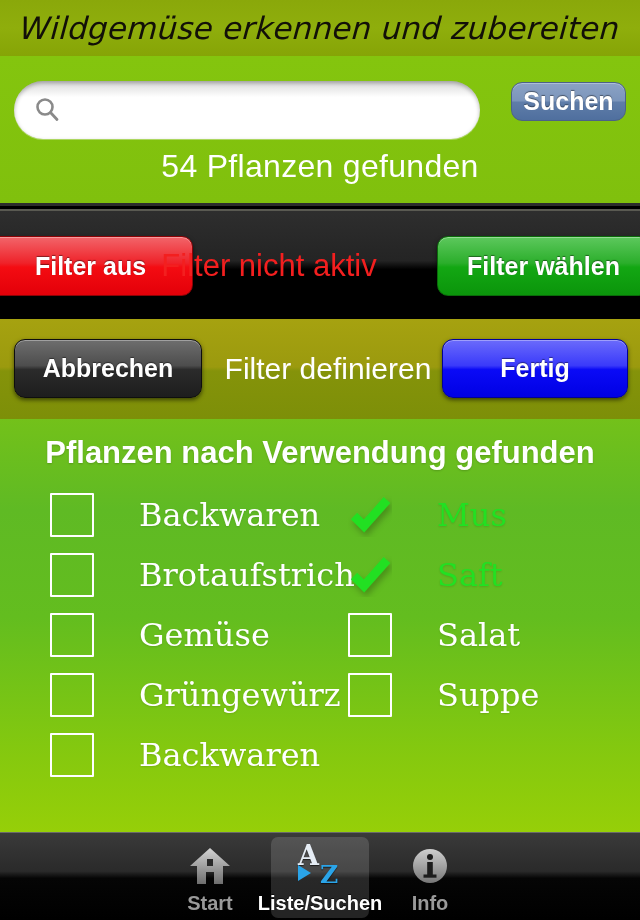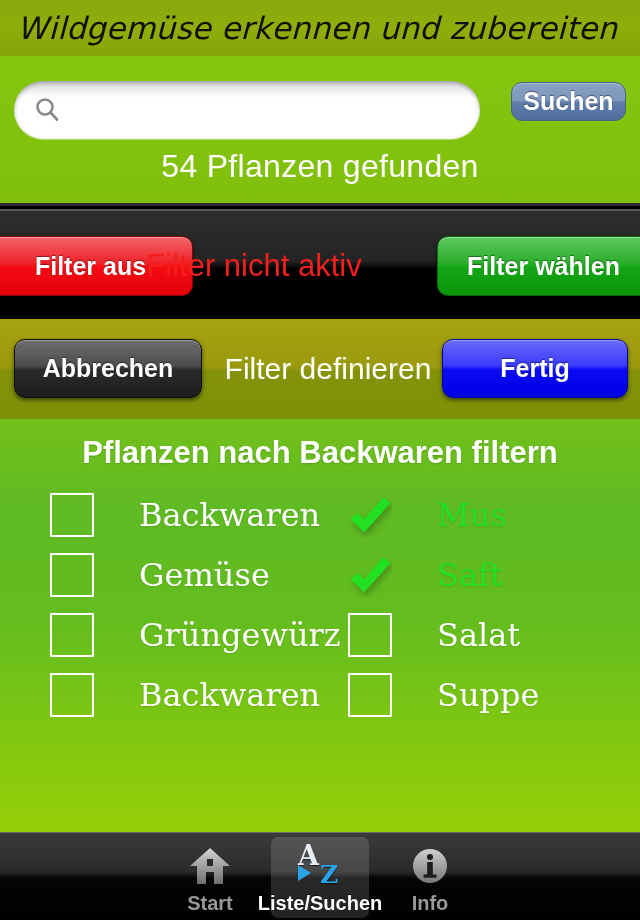--- a/index.html
+++ b/index.html
@@ -85,21 +85,21 @@
     text-shadow: 0 -1px 1px rgba(0,0,0,0.45);
     border-radius: 11px;
     box-shadow: 0 2px 4px rgba(0,0,0,0.55), inset 0 1px 0 rgba(255,255,255,0.35);
   }
   .btn-filter-aus {
     left: -12px; top: 25px; width: 205px; height: 60px;
     background: linear-gradient(to bottom, #f2656a 0%, #ef2229 45%, #f40c12 52%, #e30009 100%);
     border: 1px solid #8d0206;
   }
   .filter-status {
-    position: absolute; left: 0; top: 37px; width: 508px;
+    position: absolute; left: 15px; top: 37px; width: 508px;
     text-align: center; color: #f31f1f; font-size: 31px;
   }
   .btn-filter-waehlen {
     right: -10px; top: 25px; width: 213px; height: 60px;
     background: linear-gradient(to bottom, #5dc85d 0%, #2bae2b 45%, #13a713 52%, #0b950b 100%);
     border: 1px solid #0a6b0a;
   }
 
   
   .definebar {
@@ -233,26 +233,30 @@
     <div class="btn3d btn-filter-waehlen">Filter wählen</div>
   </div>
 
   <div class="definebar">
     <div class="btn3d btn-abbrechen">Abbrechen</div>
     <div class="define-title">Filter definieren</div>
     <div class="btn3d btn-fertig">Fertig</div>
   </div>
 
   <div class="filterpanel">
-    <div class="panel-heading">Pflanzen nach Backwaren filtern</div>
+    <div class="panel-heading">Pflanzen nach Verwendung gefunden</div>
     <div class="options">
       <div class="opt-col left" id="col-left">
           <div class="opt-row">
             <span class="checkbox"></span>
             <span class="opt-label">Backwaren</span>
+          </div>
+          <div class="opt-row">
+            <span class="checkbox"></span>
+            <span class="opt-label">Brotaufstrich</span>
           </div>
           <div class="opt-row">
             <span class="checkbox"></span>
             <span class="opt-label">Gemüse</span>
           </div>
           <div class="opt-row">
             <span class="checkbox"></span>
             <span class="opt-label">Grüngewürz</span>
           </div>
           <div class="opt-row">

